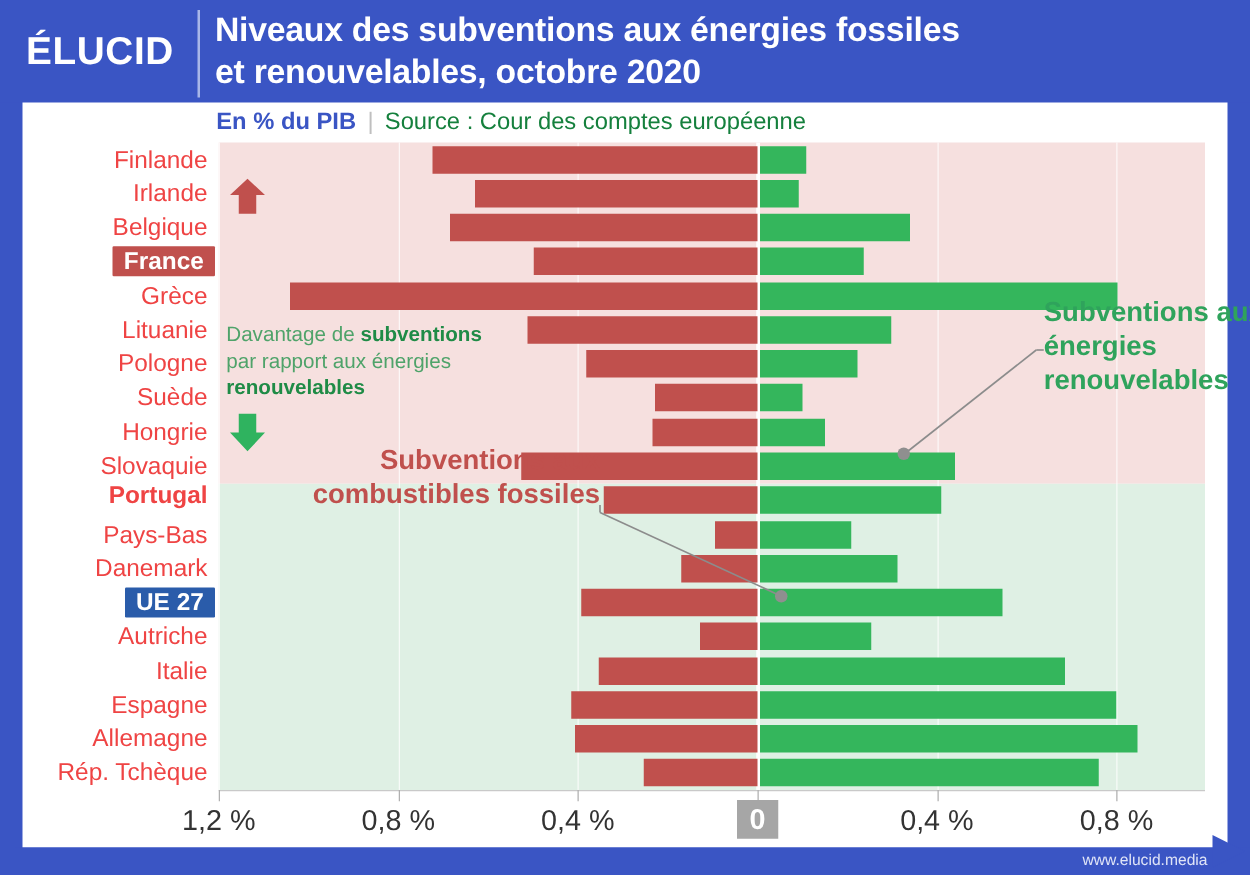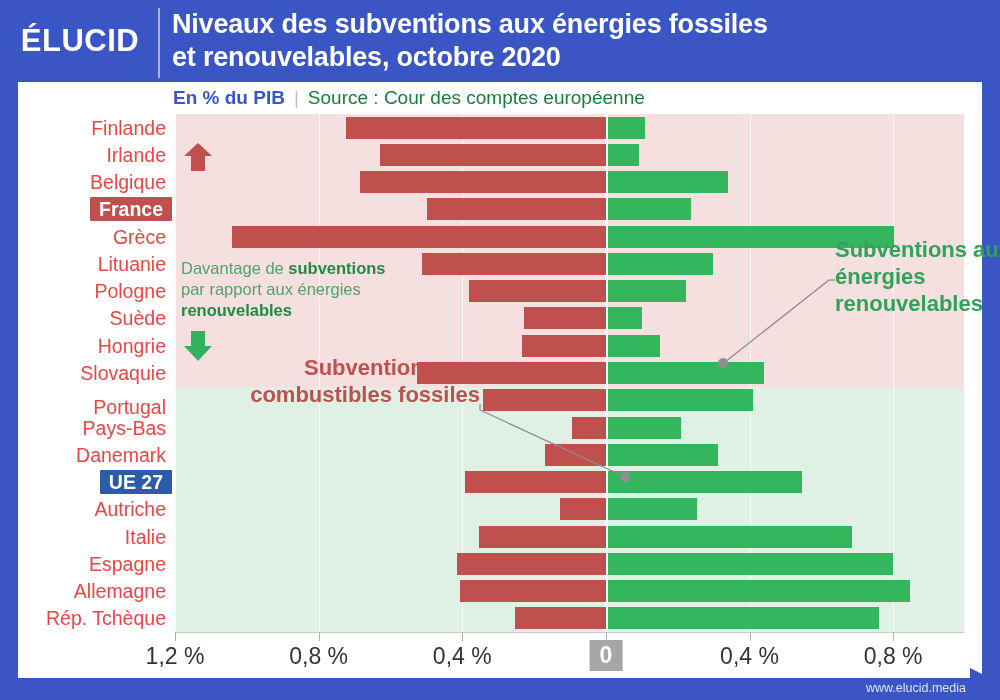--- a/index.html
+++ b/index.html
@@ -260,21 +260,21 @@
         <div class="row-label" style="top: 1.63158px;">Finlande</div>
         <div class="row-label" style="top: 28.8947px;">Irlande</div>
         <div class="row-label" style="top: 56.1579px;">Belgique</div>
         <div class="row-label hl-red" style="top: 83.4211px;">France</div>
         <div class="row-label" style="top: 110.684px;">Grèce</div>
         <div class="row-label" style="top: 137.947px;">Lituanie</div>
         <div class="row-label" style="top: 165.211px;">Pologne</div>
         <div class="row-label" style="top: 192.474px;">Suède</div>
         <div class="row-label" style="top: 219.737px;">Hongrie</div>
         <div class="row-label" style="top: 247px;">Slovaquie</div>
-        <div class="row-label" style="top: 281px;">Portugal</div>
+        <div class="row-label" style="top: 270px; font-weight: bold;">Portugal</div>
         <div class="row-label" style="top: 301.526px;">Pays-Bas</div>
         <div class="row-label" style="top: 328.789px;">Danemark</div>
         <div class="row-label hl-blue" style="top: 356.053px;">UE 27</div>
         <div class="row-label" style="top: 383.316px;">Autriche</div>
         <div class="row-label" style="top: 410.579px;">Italie</div>
         <div class="row-label" style="top: 437.842px;">Espagne</div>
         <div class="row-label" style="top: 465.105px;">Allemagne</div>
         <div class="row-label" style="top: 492.368px;">Rép. Tchèque</div>
       </div>
 

